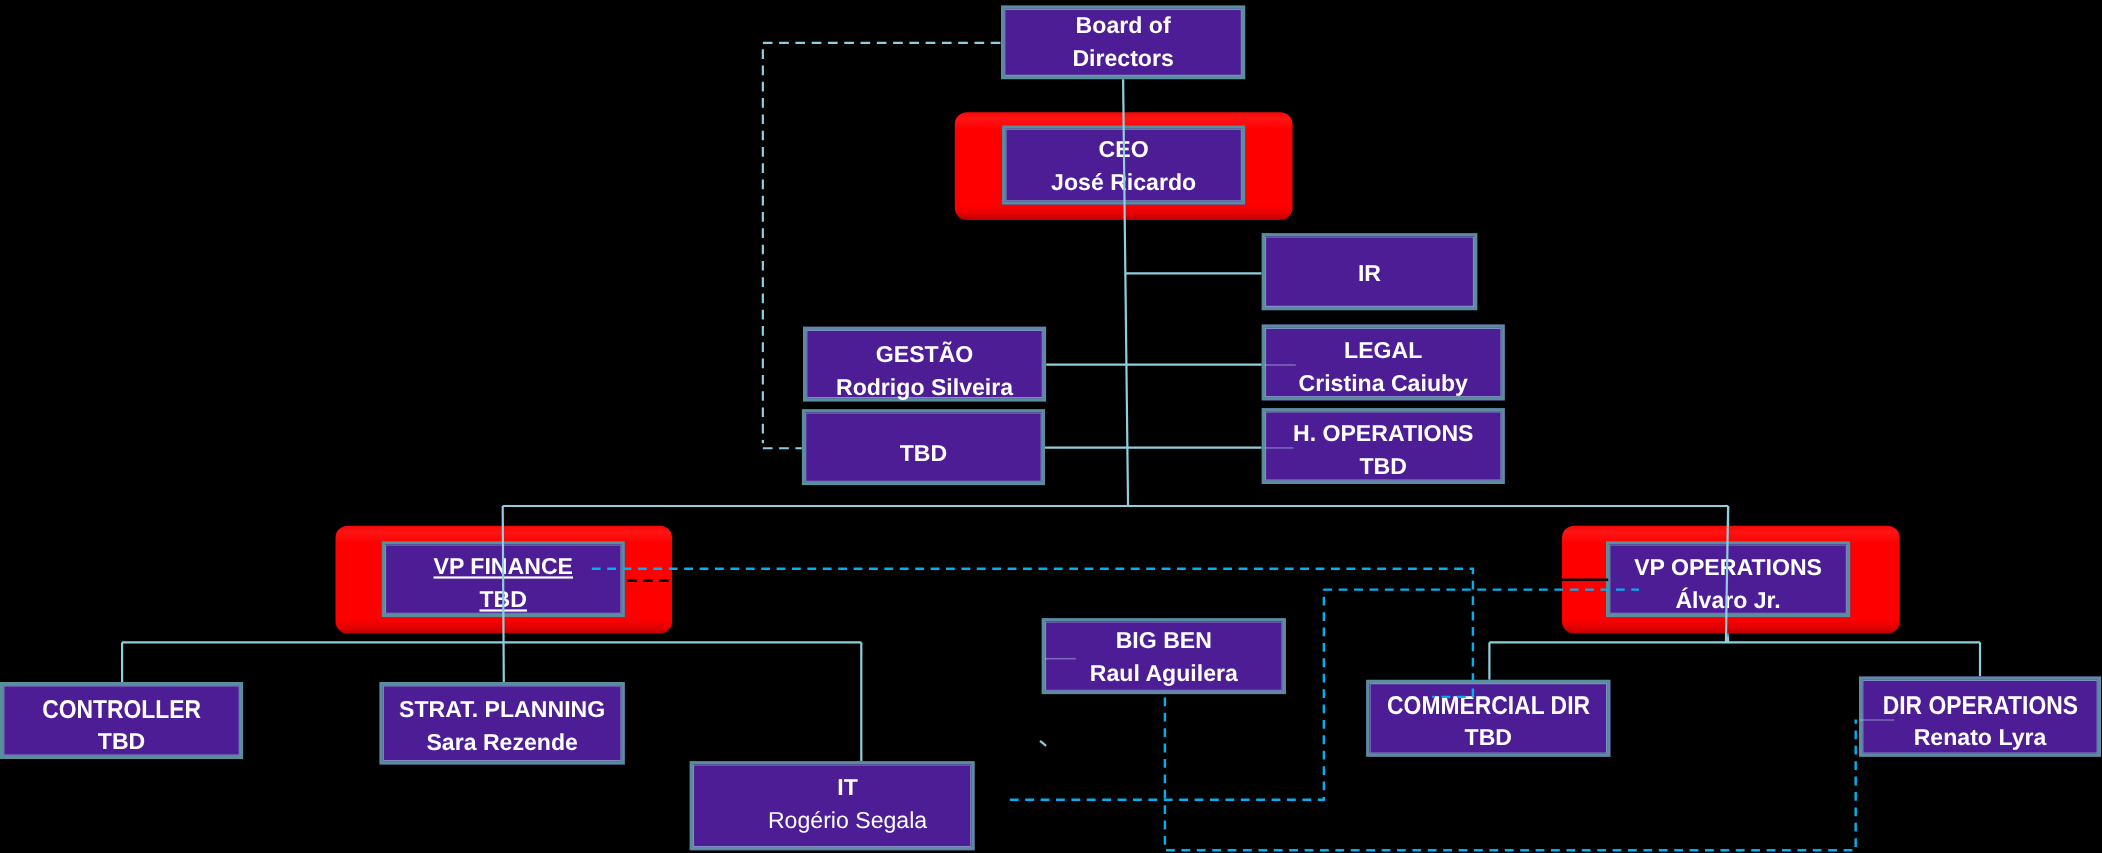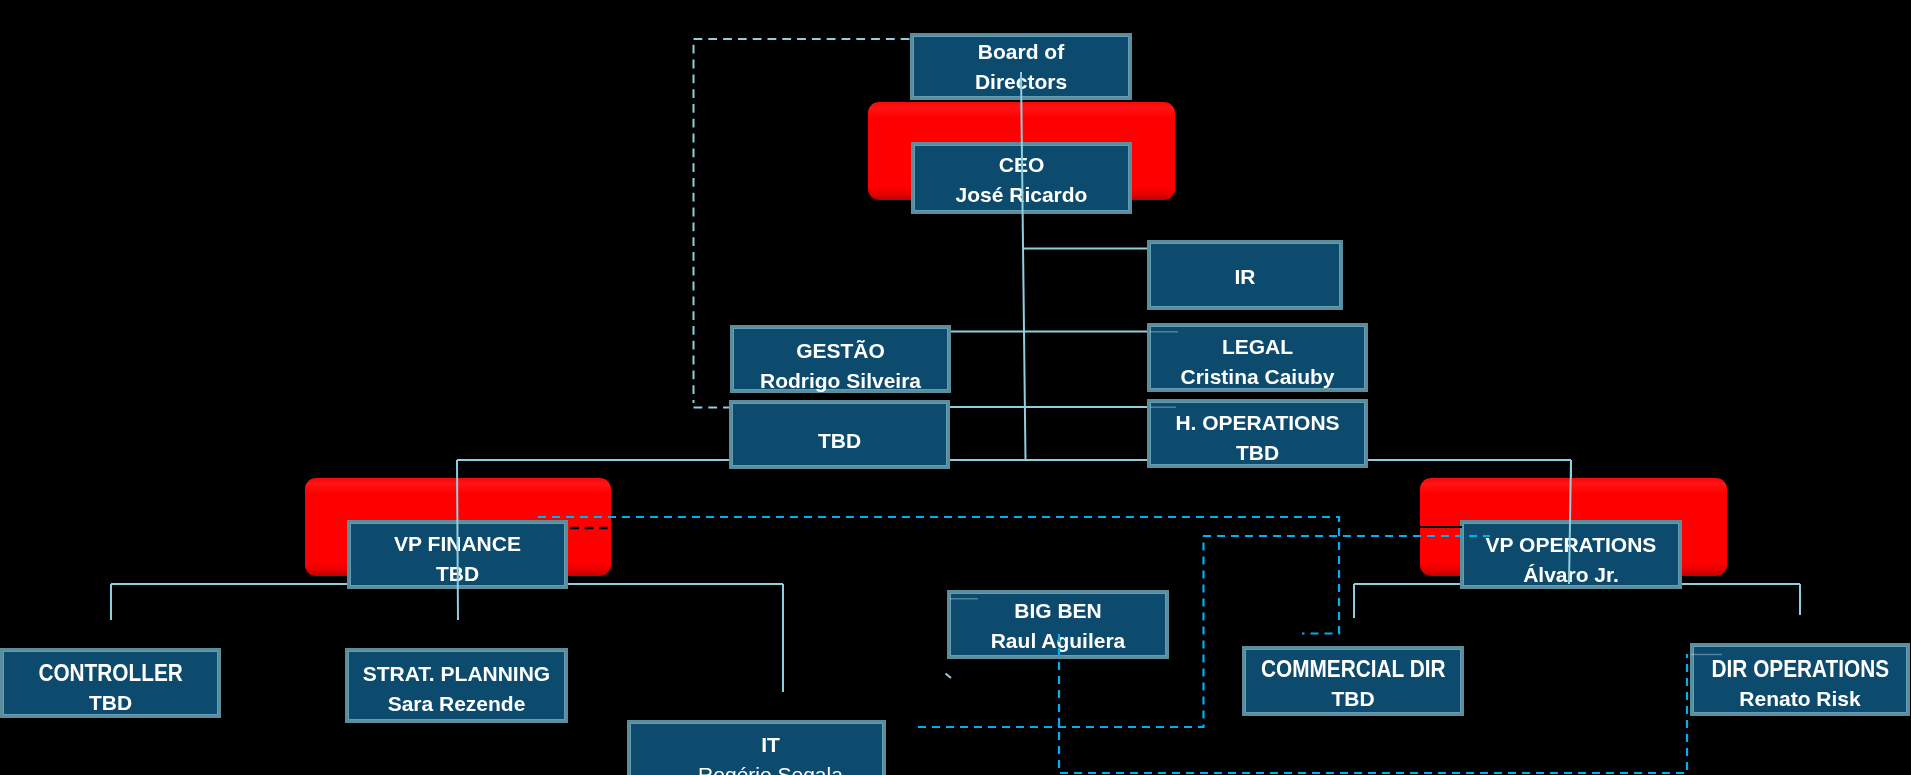--- a/index.html
+++ b/index.html
@@ -11,24 +11,24 @@
   #lines{z-index:2;}
   #linesover{z-index:6;}
   #dashes{z-index:7;}
 
   .hl{position:absolute;z-index:3;border-radius:11px;
       background:
         linear-gradient(180deg,#f40808 0%,#ff1414 6%,#ff0000 16%,#ff0000 86%,#e60000 94%,#bc0000 100%);
       box-shadow:0 2px 3px rgba(0,0,0,.45);}
 
   .node{position:absolute;z-index:4;box-sizing:border-box;
-        background:#0c4a6e;border:3px solid #5B8E9C;
+        background:#4c1d95;border:3px solid #5B8E9C;
         box-shadow:inset 0 0 0 1px rgba(160,208,223,0.62);
         display:flex;flex-direction:column;align-items:center;justify-content:center;
-        color:#FFFFFF;text-align:center;white-space:nowrap;overflow:visible;margin-top:28px;}
+        color:#FFFFFF;text-align:center;white-space:nowrap;overflow:visible;}
   .node .txt{width:100%;position:relative;}
   .node span{display:block;width:100%;line-height:30px;}
   .s1{font-size:21px;font-weight:bold;}
   .s2{font-size:21px;font-weight:normal;}
   .narrow{font-family:"Liberation Sans",sans-serif;font-size:23.5px;font-weight:bold;
           line-height:30px;}
   .narrow>i{display:inline-block;font-style:normal;transform:scaleX(0.885);
             transform-origin:center;}
 </style>
 </head>
@@ -105,21 +105,21 @@
       </div>
     </div>
     <div class="node" style="left: 1147px; top: 371px; width: 221px; height: 69px;">
       <div class="txt" style="top: 4px;">
         <span class="s1">H. OPERATIONS</span>
         <span class="s1">TBD</span>
       </div>
     </div>
     <div class="hl" style="left: 305px; top: 478px; width: 306px; height: 98px;"></div>
     <div class="node" style="left: 347px; top: 492px; width: 221px; height: 69px;">
-      <div class="txt" style="top: 4px;">
+      <div class="txt" style="top: 4px; text-decoration: underline;">
         <span class="s1">VP FINANCE</span>
         <span class="s1">TBD</span>
       </div>
     </div>
     <div class="hl" style="left: 1420px; top: 478px; width: 307px; height: 98px;"></div>
     <div class="node" style="left: 1460px; top: 492px; width: 222px; height: 69px;">
       <div class="txt" style="top: 5px;">
         <span class="s1">VP OPERATIONS</span>
         <span class="s1">Álvaro Jr.</span>
       </div>
@@ -150,16 +150,16 @@
     </div>
     <div class="node" style="left: 1242px; top: 618px; width: 222px; height: 70px;">
       <div class="txt" style="top: 3px;">
         <span class="narrow"><i>COMMERCIAL DIR</i></span>
         <span class="s1">TBD</span>
       </div>
     </div>
     <div class="node" style="left: 1690px; top: 615px; width: 220px; height: 73px;">
       <div class="txt" style="top: 4px;">
         <span class="narrow"><i>DIR OPERATIONS</i></span>
-        <span class="s1">Renato Risk</span>
+        <span class="s1">Renato Lyra</span>
       </div>
     </div>
   </div>
 
 </body></html>

